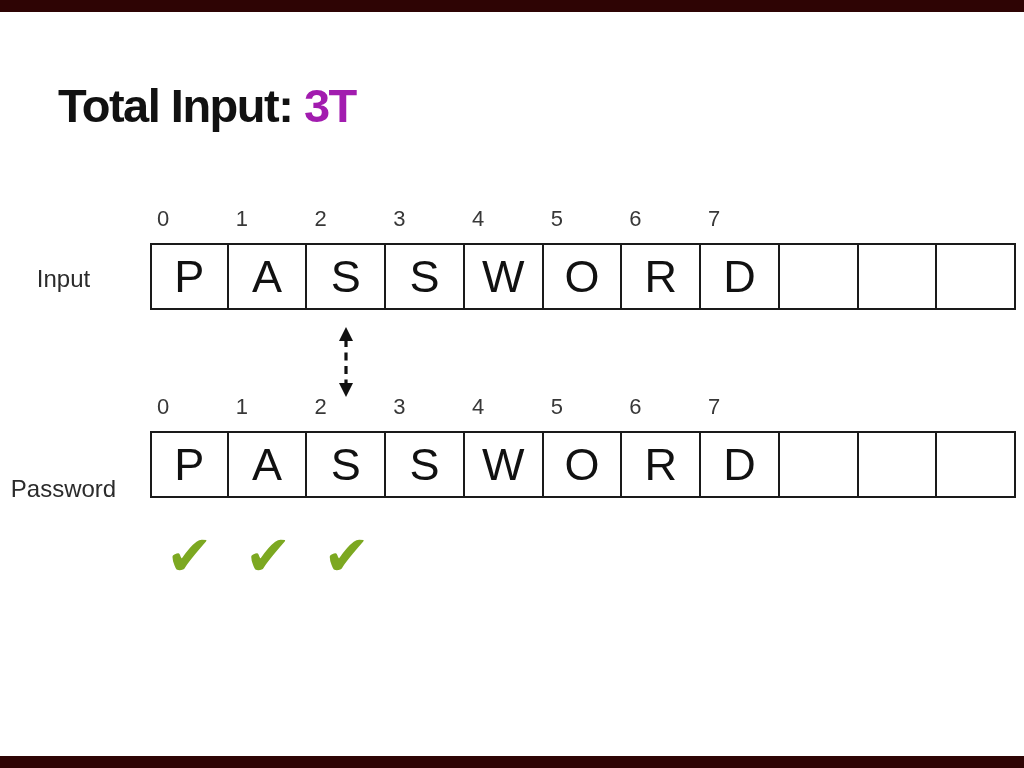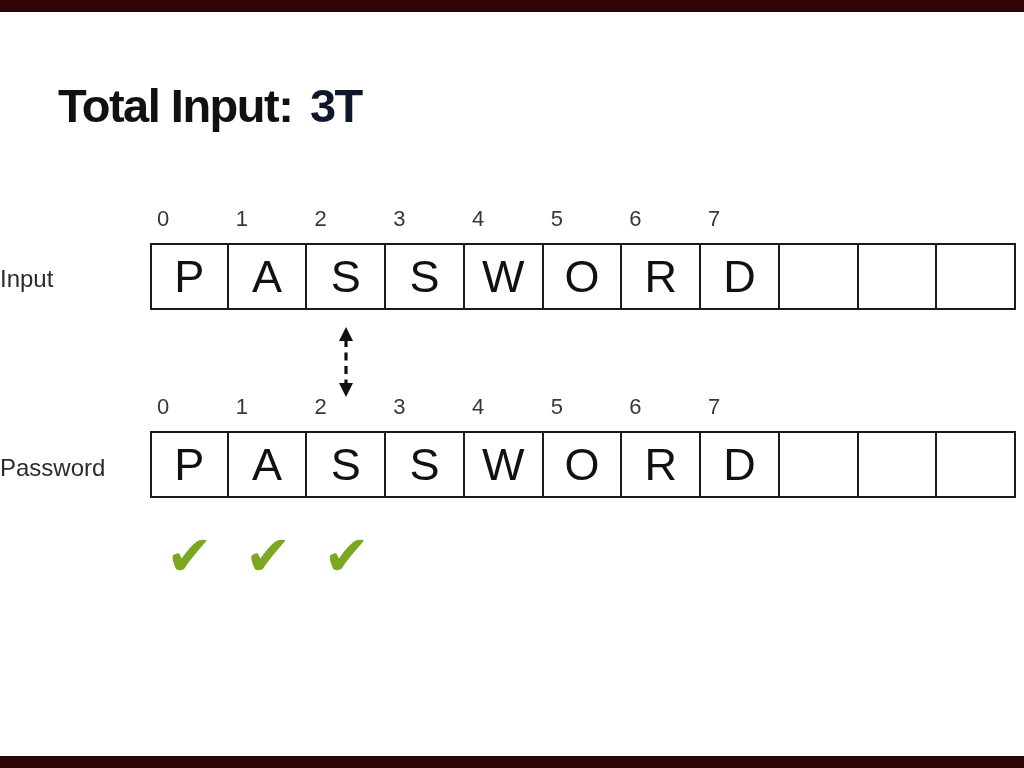--- a/index.html
+++ b/index.html
@@ -30,35 +30,35 @@
     position: absolute;
     left: 58px;
     top: 78px;
     font-size: 47px;
     line-height: 56px;
     font-weight: bold;
     letter-spacing: -1.5px;
     color: #111111;
     white-space: pre;
   }
-  .title .highlight { color: #0f172a; margin-left: 6px; }
+  .title .highlight { color: #a21caf; }
 
   
   .row-label {
     position: absolute;
     left: 0;
     width: 127px;
-    text-align: left;
+    text-align: center;
     font-size: 24px;
     color: #2b2b2b;
     line-height: 67px;
     height: 67px;
   }
   .row-label.input { top: 245px; }
-  .row-label.password { top: 434px; }
+  .row-label.password { top: 455px; }
 
   
   .array-block { position: absolute; left: 150px; width: 866px; }
   .array-block.input { top: 205px; }
   .array-block.password { top: 393px; }
 
   .idx-row {
     display: grid;
     grid-template-columns: repeat(11, 1fr);
     height: 30px;

